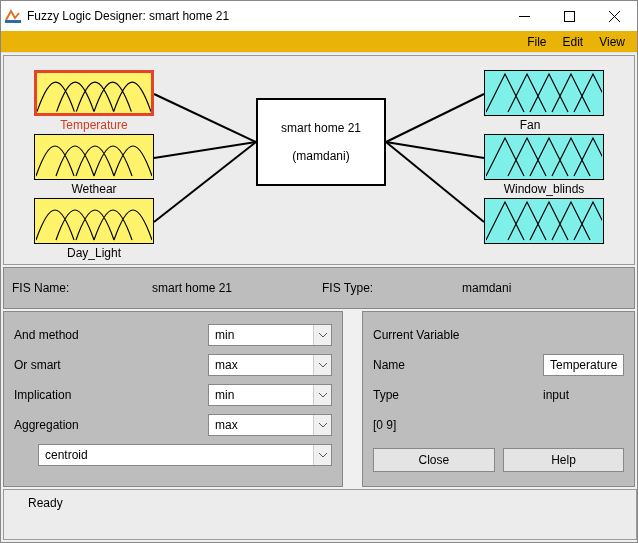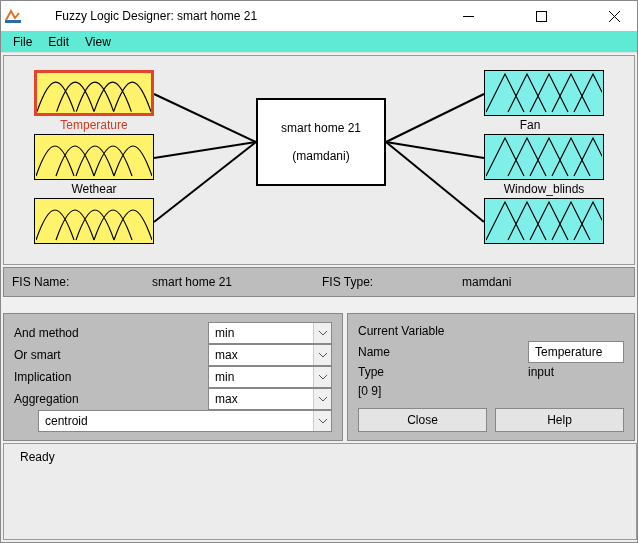--- a/index.html
+++ b/index.html
@@ -15,38 +15,38 @@
     border: 1px solid #888;
     display: flex;
     flex-direction: column;
   }
   .titlebar {
     height: 30px;
     background: #fff;
     display: flex;
     align-items: center;
     padding-left: 4px;
-    gap: 28px;
   }
   .titlebar .logo {
     width: 16px; height: 16px; margin-right: 6px;
     display: inline-flex; align-items: center; justify-content: center;
   }
   .titlebar .title { flex: 1; font-size: 12px; color:#000; }
   .winbtn {
     width: 45px; height: 30px; display: flex; align-items: center; justify-content: center;
   }
   .winbtn svg { width: 11px; height: 11px; }
   .menubar {
     height: 22px;
-    background: #5eead4;
+    background: #eab308;
     display: flex;
     align-items: center;
     padding: 0 4px;
     border-bottom: 1px solid #e0e0e0;
+    justify-content: flex-end;
   }
   .menubar .mitem { padding: 2px 8px; }
   .canvas-area {
     background: #ececec;
     border: 1px solid #999;
     margin: 2px;
     position: relative;
     height: 210px;
   }
   .node-box {
@@ -73,33 +73,33 @@
     background:#fff;
     border: 2px solid #000;
     display:flex; flex-direction:column; align-items:center; justify-content:center;
     gap: 14px;
   }
   .links { position:absolute; left:0; top:0; width:100%; height:100%; pointer-events:none; }
   .links line { stroke:#000; stroke-width:2; }
   .fisbar {
     background:#bdbdbd;
     border:1px solid #888;
-    margin: 0 2px 16px 2px;
-    height: 30px;
+    margin: 0 2px 2px 2px;
+    height: 42px;
     display:flex;
     align-items:center;
     padding: 0 8px;
   }
   .fisbar .lab { flex: 0 0 140px; }
   .fisbar .val { flex: 0 0 170px; }
   .panels {
     display:flex;
-    gap:4px;
+    gap:19px;
     margin: 0 2px 2px 2px;
-    height: 128px;
+    height: 176px;
   }
   .panel {
     background:#bdbdbd;
     border:1px solid #888;
     padding: 8px 10px;
     display:flex; flex-direction:column;
     flex:1;
   }
   .panel.left { flex: 0 0 340px; }
   .row {
@@ -137,21 +137,21 @@
   .btnrow { display:flex; gap:8px; margin-top:8px; }
   .btn {
     flex:1; height:24px; background:#e4e4e4; border:1px solid #888;
     display:flex; align-items:center; justify-content:center;
   }
   .statusbar {
     background:#ececec;
     border:1px solid #999;
     margin: 0 0 2px 2px;
     flex:1;
-    padding: 6px 16px;
+    padding: 6px 24px;
   }
 </style>
 </head>
 <body>
 
 <div class="titlebar">
   <span class="logo">
     <svg viewBox="0 0 16 16">
         <path d="M1 12 L6 3 L10 10 L14 5" stroke="#e07222" stroke-width="2" fill="none"></path>
         <rect x="0" y="12" width="16" height="3" fill="#2b6ca3"></rect>
@@ -204,20 +204,21 @@
         <path d="M0 40 C14 0 24 0 38 40 M20 40 C34 0 44 0 58 40 M40 40 C54 0 64 0 78 40 M58 40 C72 0 82 0 96 40 M78 40 C92 0 102 0 116 40" stroke="#000" fill="none" stroke-width="1.2"></path>
       </svg>
   </div>
   <span class="node-label" style="left:30px; top:126px;">Wethear</span>
 
   <div class="node-box node-input" style="left:30px; top:142px;">
     <svg width="116" height="42" viewBox="0 0 116 42">
         <path d="M0 40 C14 0 24 0 38 40 M20 40 C34 0 44 0 58 40 M40 40 C54 0 64 0 78 40 M58 40 C72 0 82 0 96 40 M78 40 C92 0 102 0 116 40" stroke="#000" fill="none" stroke-width="1.2"></path>
       </svg>
   </div>
+  <span class="node-label" style="left:30px; top:190px;">Day_Light</span>
 
   <div class="center-block">
     <span>smart home 21</span>
     <span>(mamdani)</span>
   </div>
 
   <div class="node-box node-output" style="left:480px; top:14px;">
     <svg width="116" height="42" viewBox="0 0 116 42">
         <path d="M0 40 L19 2 L38 40 M22 40 L41 2 L60 40 M44 40 L63 2 L82 40 M66 40 L85 2 L104 40 M88 40 L107 2 L126 40" stroke="#000" fill="none" stroke-width="1.2"></path>
       </svg>

